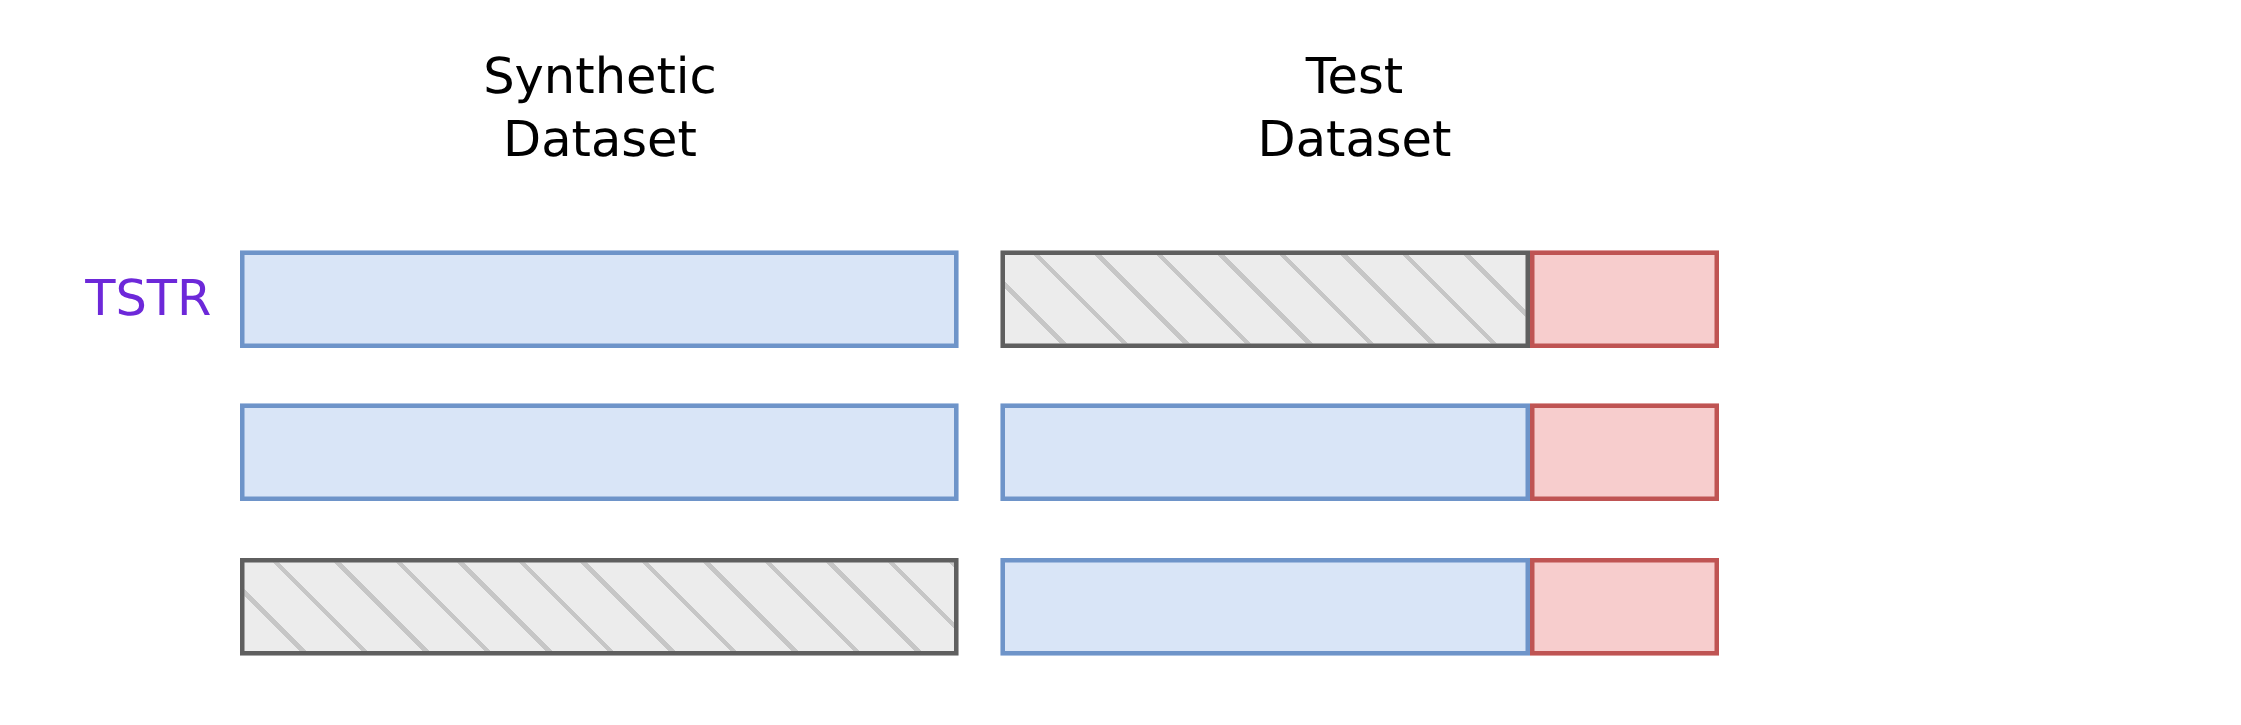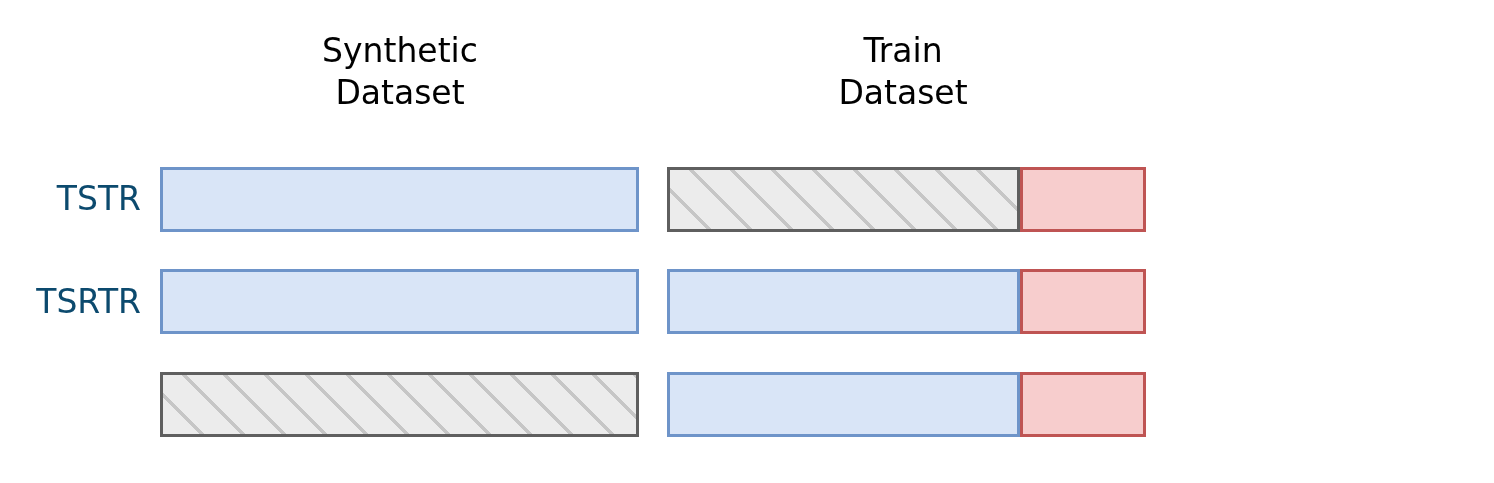--- a/index.html
+++ b/index.html
@@ -37,21 +37,21 @@
     left: 753px;
     top: 30px;
     width: 300px;
   }
 
   
   .row-label {
     position: absolute;
     right: 1350px;      
     text-align: right;
-    color: #0c4a6e;
+    color: #6d28d9;
     font-size: 33px;
     line-height: 34px;
     font-family: "DejaVu Sans", sans-serif;
   }
   .row-label {
     left: 0px;
     width: 141px;
   }
   #label-row-0 { top: 182px; }
   #label-row-1 { top: 285px; }
@@ -132,25 +132,24 @@
     border-color: #bf5453;
   }
 </style>
 </head>
 <body>
 
 <div id="figure">
 
   <div class="col-header" id="header-synthetic">Synthetic
 Dataset</div>
-  <div class="col-header" id="header-real">Train
+  <div class="col-header" id="header-real">Test
 Dataset</div>
 
   <div class="row-label" id="label-row-0">TSTR</div>
-  <div class="row-label" id="label-row-1">TSRTR</div>
 
   <div class="bar col-synthetic" id="bar-row-0">
     <div class="seg seg-train" style="left:0; width:100%;"></div>
   </div>
   <div class="bar col-real" id="bar-row-0" style="top:167px;">
     <div class="seg seg-unused" style="left:0; width:73.7%;"></div>
     <div class="seg seg-test" style="left:73.7%; width:26.3%;"></div>
   </div>
 
   <div class="bar col-synthetic" style="top:269px;">

